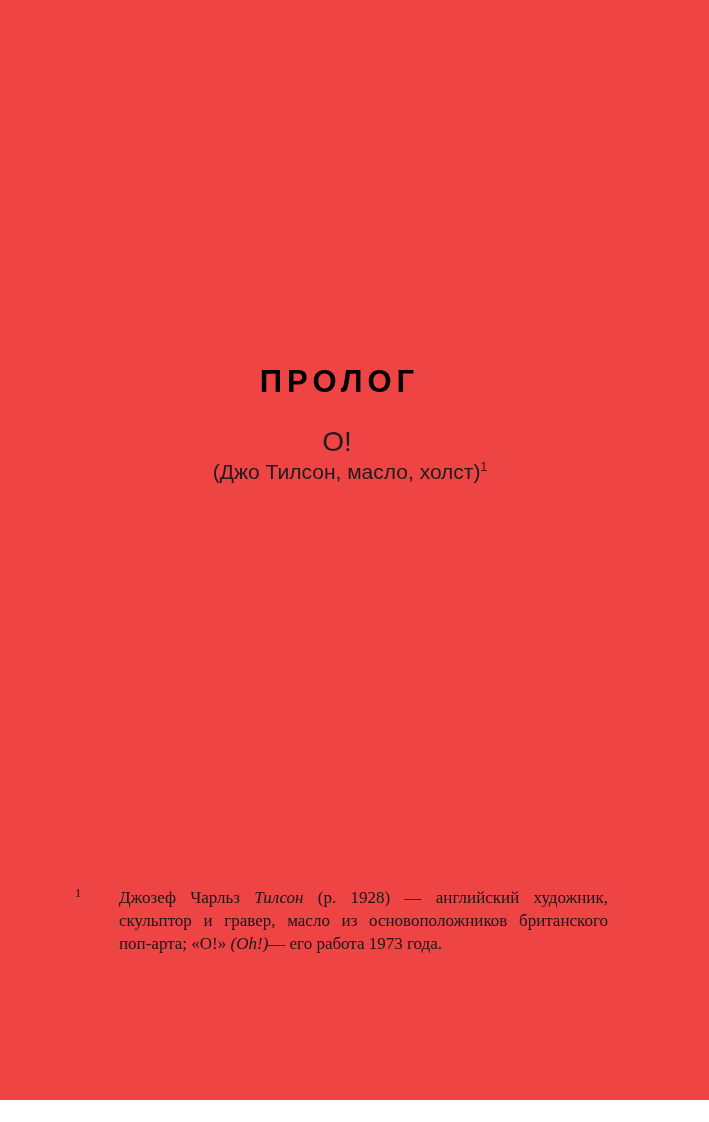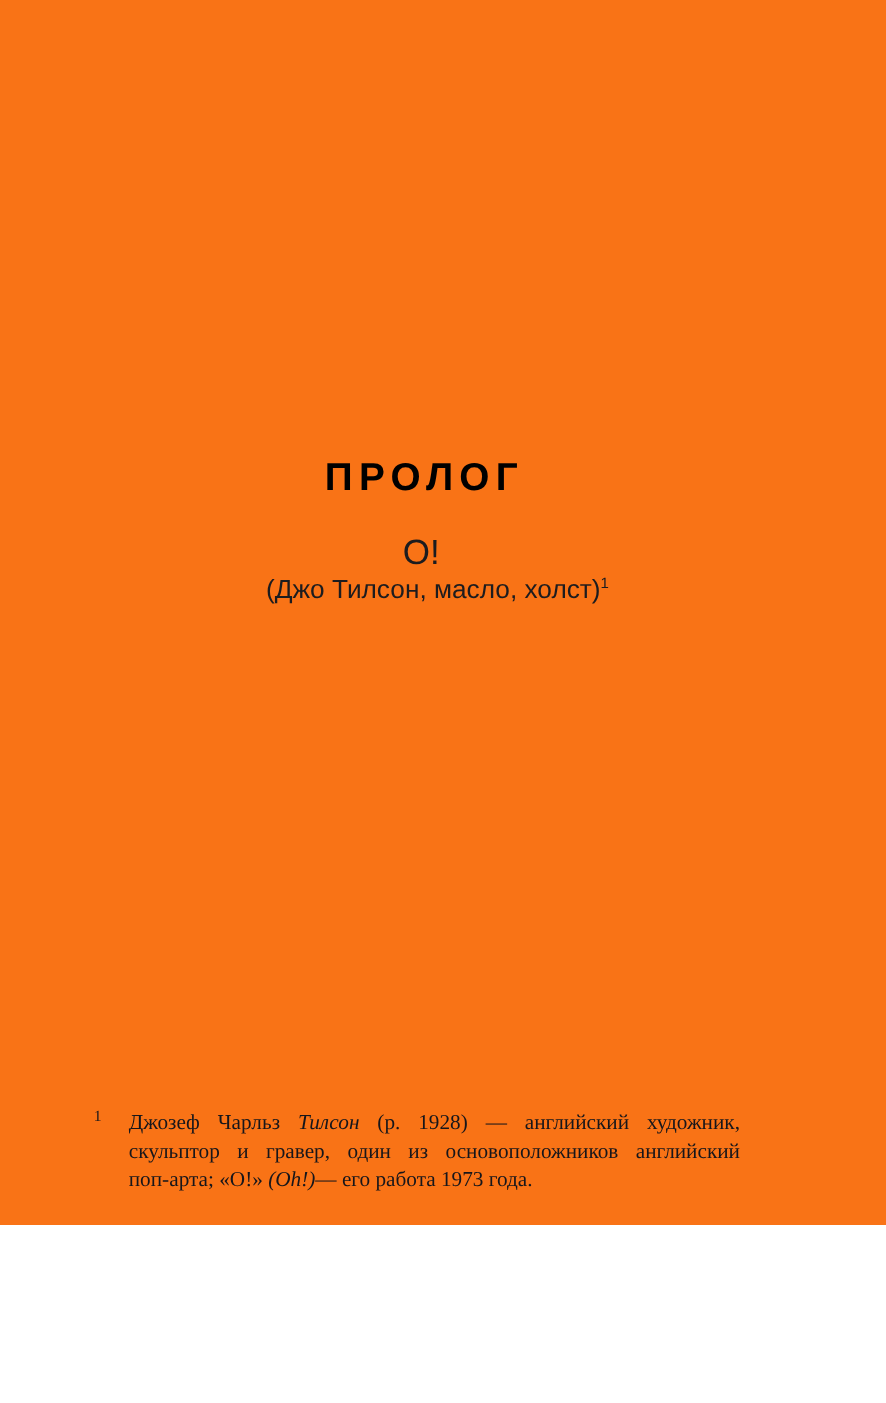--- a/index.html
+++ b/index.html
@@ -9,22 +9,22 @@
   body {
     width: 709px;
     height: 1122px;
     background: #ffffff;
     overflow: hidden;
     font-family: "Liberation Sans", sans-serif;
   }
   .page {
     position: relative;
     width: 709px;
-    height: 980px;
-    background: #f97316;
+    height: 1100px;
+    background: #ef4444;
   }
   .content-column {
     position: absolute;
     left: 75px;
     top: 0;
     width: 524px;
     height: 100%;
   }
   .chapter-heading {
     position: absolute;
@@ -82,21 +82,21 @@
   .footnote-marker {
     position: absolute;
     left: 0;
     top: 1px;
     font-size: 12.5px;
     line-height: 1;
     font-family: "Liberation Serif", serif;
     color: #16161b;
   }
   .footnote-text {
-    margin-left: 28px;
+    margin-left: 44px;
     width: 489px;
     font-size: 17px;
     line-height: 23px;
   }
   .fn-line {
     white-space: normal;
   }
   .fn-line.justify {
     text-align: justify;
     text-align-last: justify;
@@ -114,19 +114,19 @@
     <div class="chapter-heading">ПРОЛОГ</div>
 
     <div class="work-title">О!</div>
 
     <div class="work-subtitle"><span>(Джо Тилсон, масло, холст)</span><sup>1</sup></div>
 
     <div class="footnote">
       <span class="footnote-marker">1</span>
       <div class="footnote-text" id="footnote-text">
           <div class="fn-line justify"><span>Джозеф Чарльз </span><span class="italic">Тилсон</span><span> (р. 1928) — английский художник,</span></div>
-          <div class="fn-line justify"><span>скульптор и гравер, один из основоположников английский</span></div>
+          <div class="fn-line justify"><span>скульптор и гравер, масло из основоположников британского</span></div>
           <div class="fn-line"><span>поп-арта; «О!» </span><span class="italic">(Oh!)</span><span>— его работа 1973 года.</span></div>
         </div>
     </div>
 
   </div>
 </div>
 
 </body></html>

